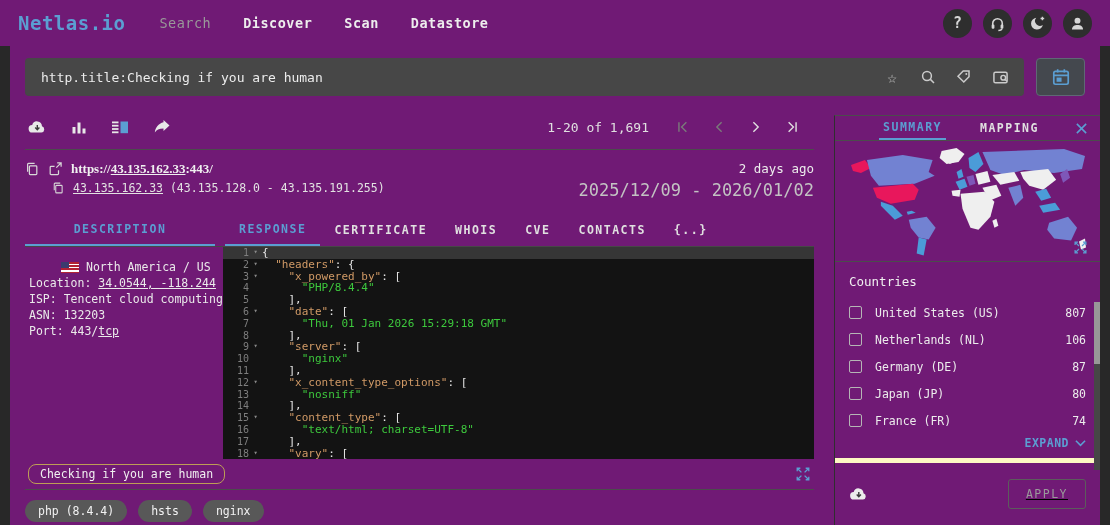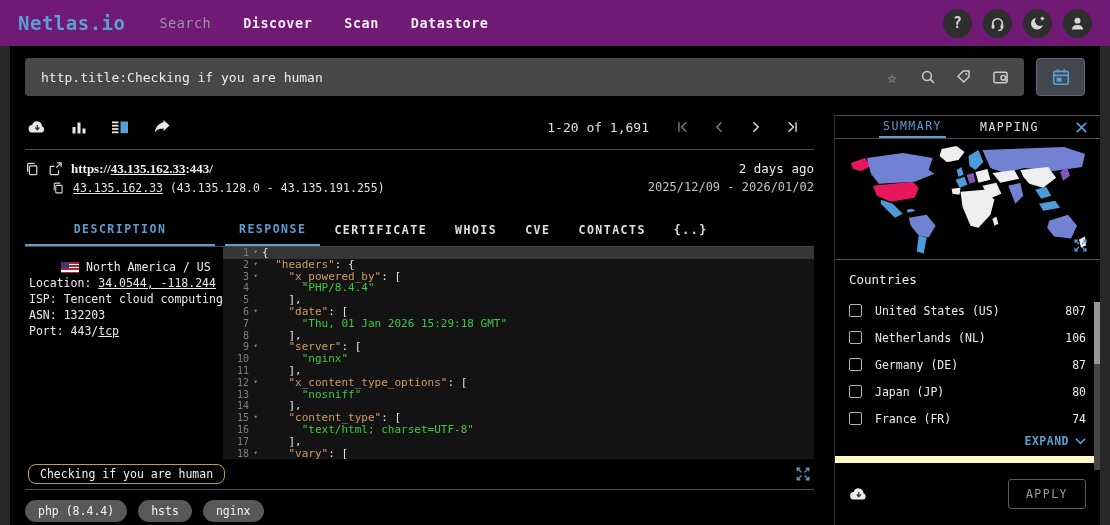--- a/index.html
+++ b/index.html
@@ -12,21 +12,21 @@
   .logo{color:#5b9ed2;font-size:19px;font-weight:bold;letter-spacing:.5px;margin-right:34px;}
   .nav-items{display:flex;gap:32px;}
   .nav-item{font-size:13.5px;color:#ededed;font-weight:bold;letter-spacing:.5px;cursor:pointer;}
   .nav-item.dim{color:#999;font-weight:normal;}
   .nav-icons{margin-left:auto;display:flex;gap:11px;align-items:center;}
   .nav-icon{width:29px;height:29px;border-radius:50%;display:flex;align-items:center;justify-content:center;
     color:#d6d6d6;background:#2e2e2e;}
   .nav-icon .q{font-size:15px;font-weight:bold;}
 
   
-  .page{margin:0 10px;background:#000000;height:479px;display:flex;flex-direction:column;}
+  .page{margin:0 10px;background:#701a75;height:479px;display:flex;flex-direction:column;}
   .search-row{display:flex;padding:12px 15px 9px;}
   .searchbox{flex:1;background:#474747;border-radius:4px;height:38px;display:flex;align-items:center;padding:0 6px 0 14px;}
   .search-text{color:#ececec;font-size:13px;flex:1;background:transparent;border:0;outline:none;
     font-family:inherit;}
   .sicon{width:36px;height:38px;display:flex;align-items:center;justify-content:center;color:#cbcbcb;cursor:pointer;}
   .sicon.star{font-size:16px;}
   .calendar-btn{width:49px;height:38px;margin-left:12px;background:#44484e;border:1px solid #5f6875;border-radius:4px;
     display:flex;align-items:center;justify-content:center;cursor:pointer;}
 
   .content{flex:1;display:flex;min-height:0;}
@@ -42,21 +42,21 @@
 
   
   .url-block{height:62px;padding-top:11px;display:flex;}
   .url-left{flex:1;min-width:0;}
   .url-line{display:flex;align-items:center;gap:9px;color:#f0f0f0;font-size:13px;font-weight:bold;font-family:Liberation Serif, serif;}
   .url-line .ip{text-decoration:underline;}
   .subnet-line{display:flex;align-items:center;gap:9px;margin:4px 0 0 27px;color:#e2e2e2;font-size:11.5px;}
   .subnet-line .ip{text-decoration:underline;font-weight:normal;}
   .url-right{text-align:right;}
   .age{color:#ececec;font-size:12.5px;}
-  .range{color:#c3c3c3;font-size:12px;margin-top:4px;margin-left:42px;}
+  .range{color:#c3c3c3;font-size:17px;margin-top:4px;margin-left:42px;}
 
   
   .tabs-row{display:flex;align-items:stretch;border-bottom:1px solid #474747;height:33px;margin-top:2px;}
   .desc-tab{width:190px;display:flex;align-items:center;justify-content:center;color:#5b9ed2;font-size:11.5px;
     letter-spacing:1.5px;font-weight:bold;border-bottom:2px solid #5b9ed2;cursor:pointer;}
   .result-tabs{display:flex;margin-left:10px;}
   .tab{display:flex;align-items:center;padding:0 14px;font-size:11.5px;color:#e0e0e0;letter-spacing:1.5px;
     font-weight:bold;cursor:pointer;}
   .tab.active{color:#5b9ed2;border-bottom:2px solid #5b9ed2;}
 
@@ -86,34 +86,34 @@
   .expand-code{margin-left:auto;cursor:pointer;}
 
   .tags-row{display:flex;gap:11px;padding:10px 0 0 0;}
   .tag-chip{background:#585858;border-radius:12px;padding:4px 13px;font-size:11.5px;color:#f2f2f2;cursor:pointer;}
 
   
   .sidebar{width:266px;margin-top:10px;border-left:1px solid #2f2f2f;border-top:1px solid #4c4c4c;
     display:flex;flex-direction:column;position:relative;}
   .sb-header{height:36px;display:flex;align-items:stretch;border-bottom:1px solid #4c4c4c;padding:0 12px;}
   .sb-tabs{flex:1;display:flex;justify-content:center;gap:30px;}
-  .sb-tab{display:flex;align-items:center;font-size:11.5px;letter-spacing:1.5px;color:#e0e0e0;font-weight:normal;
+  .sb-tab{display:flex;align-items:center;font-size:11.5px;letter-spacing:1.5px;color:#e0e0e0;font-weight:bold;
     padding:0 4px;cursor:pointer;text-align:right;}
   .sb-tab.active{color:#5b9ed2;border-bottom:2px solid #5b9ed2;}
   .sb-close{align-self:center;cursor:pointer;}
   .map-box{height:124px;margin:5px 10px 3px;position:relative;}
   .map-expand{position:absolute;right:2px;bottom:3px;cursor:pointer;}
   .countries{padding:4px 14px 0;flex:1;}
   .c-title{font-size:12.5px;color:#f0f0f0;margin:8px 0 10px;}
   .c-row{display:flex;align-items:center;height:27px;font-size:11.5px;color:#ececec;cursor:pointer;}
   .c-box{width:13px;height:13px;border:1.5px solid #b5b5b5;border-radius:2px;margin-right:13px;flex-shrink:0;}
   .c-count{margin-left:auto;}
   .expand-row{display:flex;justify-content:flex-end;align-items:center;gap:6px;padding:2px 14px 8px;
     color:#5b9ed2;font-size:11.5px;font-weight:bold;letter-spacing:.5px;cursor:pointer;}
-  .sb-footer{border-top:7px solid #fef9c3;flex:1;display:flex;align-items:center;padding:16px 14px;}
+  .sb-footer{border-top:5px solid #fef9c3;flex:1;display:flex;align-items:center;padding:16px 14px;text-decoration:underline;}
   .apply-btn{margin-left:auto;background:transparent;border:1px solid #5c5c5c;color:#9a9a9a;font-size:11.5px;
     letter-spacing:1.5px;padding:7px 17px;border-radius:3px;font-family:inherit;cursor:pointer;}
   .sb-scrollbar{position:absolute;right:0;top:186px;width:6px;height:168px;background:#464646;}
   .sb-thumb{width:6px;height:62px;background:#989898;}
 </style>
 </head>
 <body>
 
 <div class="topnav">
   <div class="logo">Netlas.io</div>

